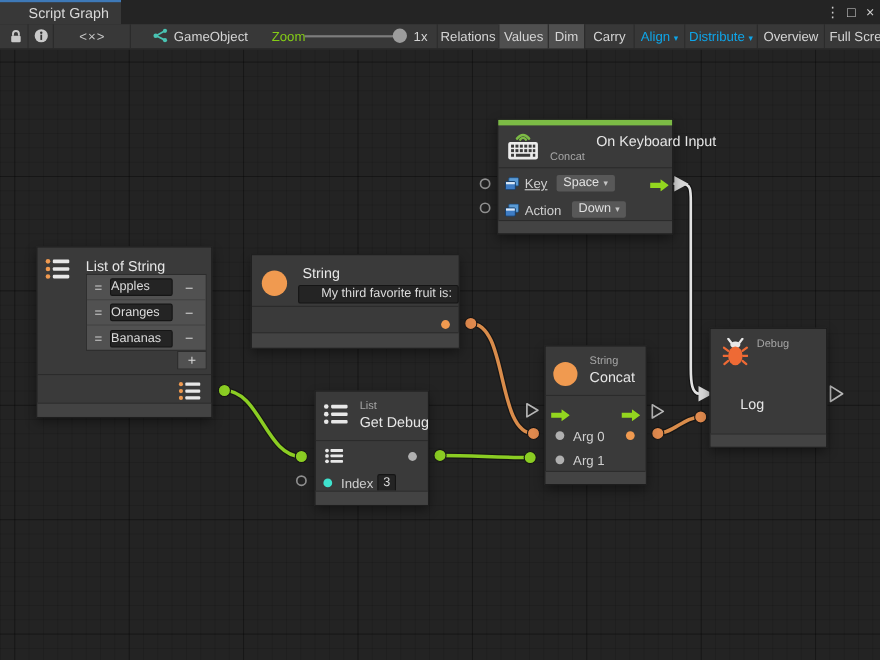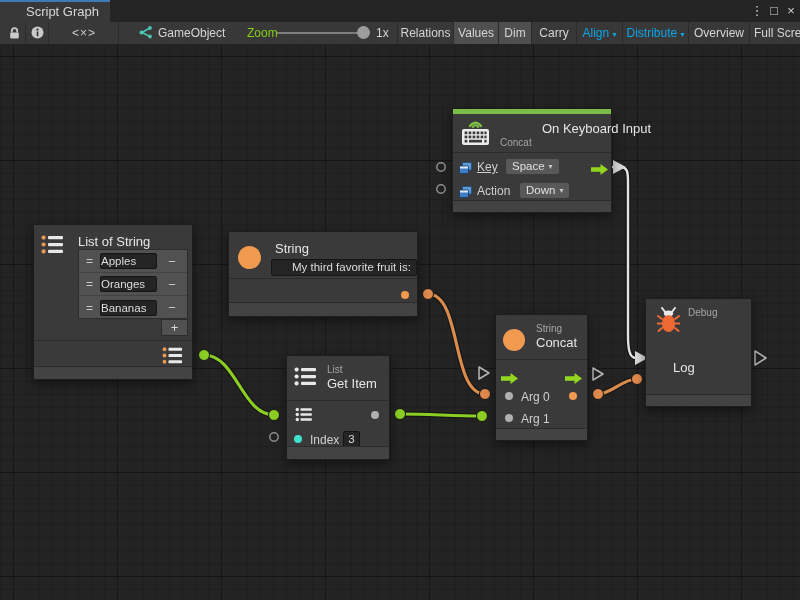--- a/index.html
+++ b/index.html
@@ -297,21 +297,21 @@
             <circle cx="2.6" cy="3.6" r="2.1" fill="#e8e8e8"></circle>
             <rect x="7" y="2" width="15" height="3.3" rx="1" fill="#e8e8e8"></rect>
            <circle cx="2.6" cy="10.5" r="2.1" fill="#e8e8e8"></circle>
             <rect x="7" y="8.9" width="15" height="3.3" rx="1" fill="#e8e8e8"></rect>
            <circle cx="2.6" cy="17.4" r="2.1" fill="#e8e8e8"></circle>
             <rect x="7" y="15.8" width="15" height="3.3" rx="1" fill="#e8e8e8"></rect>
           </g>
       </svg>
     </span>
     <span class="nsub" style="left:40px;top:8px;">List</span>
-    <span class="ntitle" style="left:40px;top:20px;">Get Item</span>
+    <span class="ntitle" style="left:40px;top:20px;">Get Debug</span>
     <div class="nsec" style="top:44px;height:49px;">
       <span style="position:absolute;left:8px;top:6px;">
         <svg width="18" height="15" viewBox="0 0 24 21">
           <g>
               <circle cx="2.6" cy="3.6" r="2.4" fill="#e8e8e8"></circle>
               <rect x="7" y="1.8" width="16" height="3.6" rx="1" fill="#e8e8e8"></rect>
              <circle cx="2.6" cy="10.5" r="2.4" fill="#e8e8e8"></circle>
               <rect x="7" y="8.7" width="16" height="3.6" rx="1" fill="#e8e8e8"></rect>
              <circle cx="2.6" cy="17.4" r="2.4" fill="#e8e8e8"></circle>
               <rect x="7" y="15.6" width="16" height="3.6" rx="1" fill="#e8e8e8"></rect>

